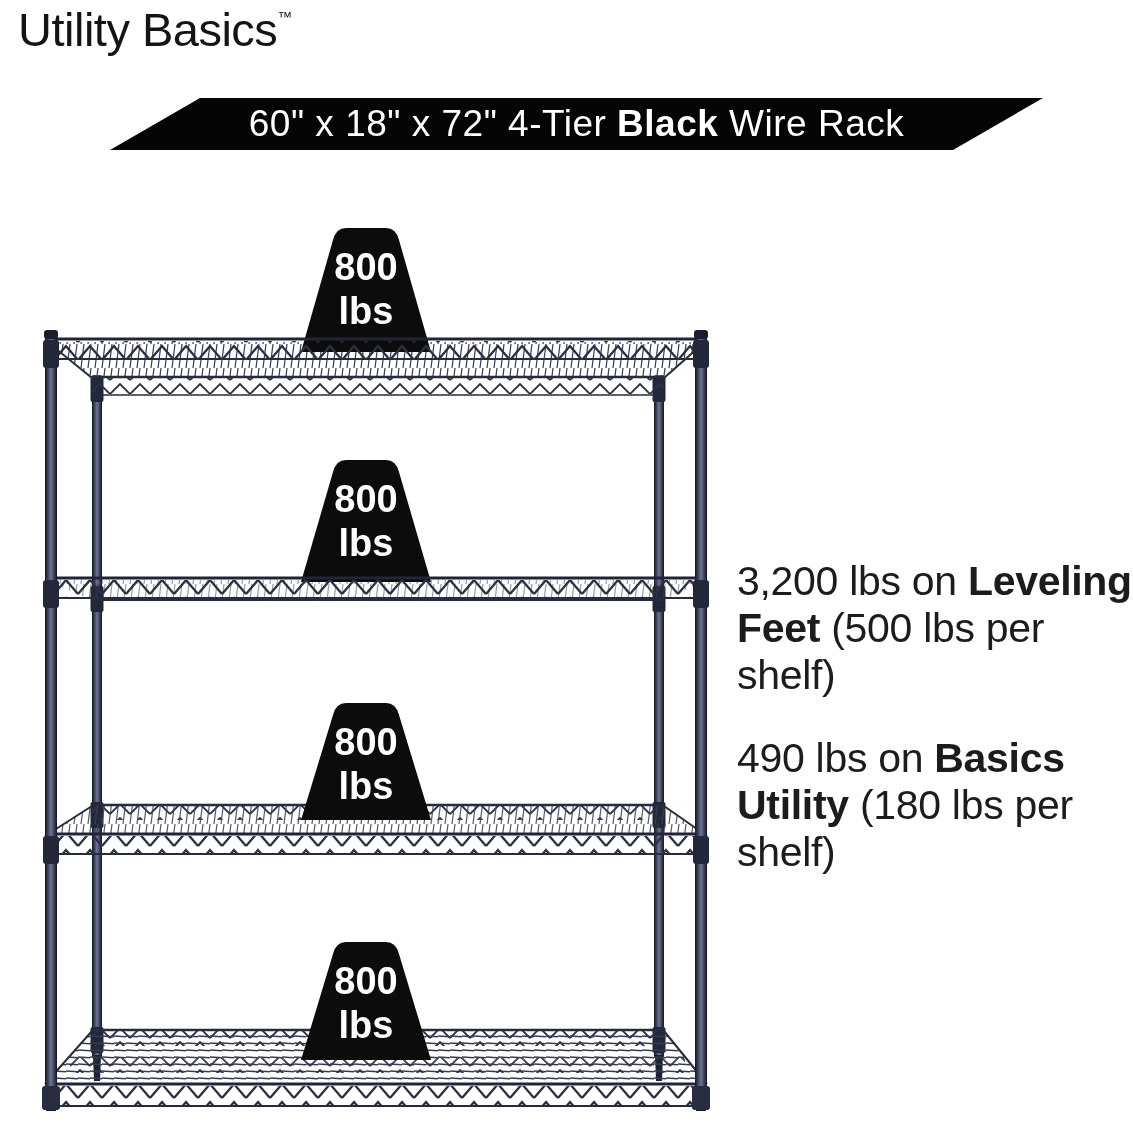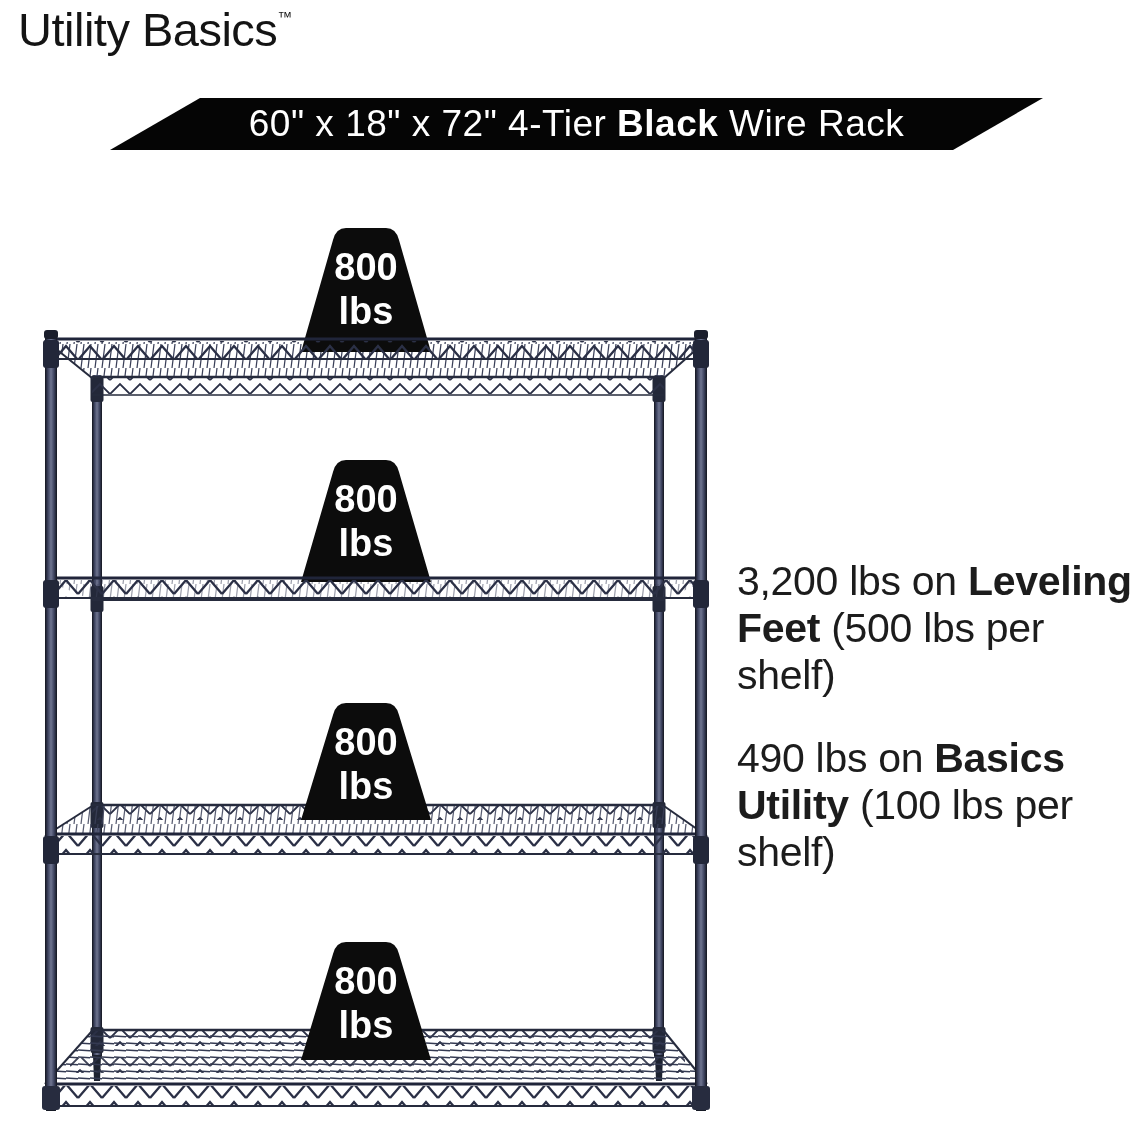--- a/index.html
+++ b/index.html
@@ -169,15 +169,15 @@
       <rect x="663" y="636" width="16" height="28" rx="3" fill="#222739"></rect>
       <rect x="12" y="886" width="18" height="24" rx="3" fill="#272c3f"></rect>
       <rect x="662" y="886" width="18" height="24" rx="3" fill="#272c3f"></rect>
       <polygon points="16,910 26,910 24,933 18,933" fill="#161a26"></polygon>
       <polygon points="666,910 676,910 674,933 668,933" fill="#161a26"></polygon>
     </g>
   </svg>
 
   <div class="spec spec-heading"><br></div>
   <div class="spec spec-leveling"><span>3,200 lbs on </span><b>Leveling</b><br><b>Feet</b><span> (500 lbs per</span><br><span>shelf)</span></div>
-  <div class="spec spec-caster"><span>490 lbs on </span><b>Basics</b><br><b>Utility</b><span> (100 lbs per</span><br><span>shelf)</span></div>
+  <div class="spec spec-caster"><span>490 lbs on </span><b>Basics</b><br><b>Utility</b><span> (180 lbs per</span><br><span>shelf)</span></div>
 
 </div>
 
 </body></html>

